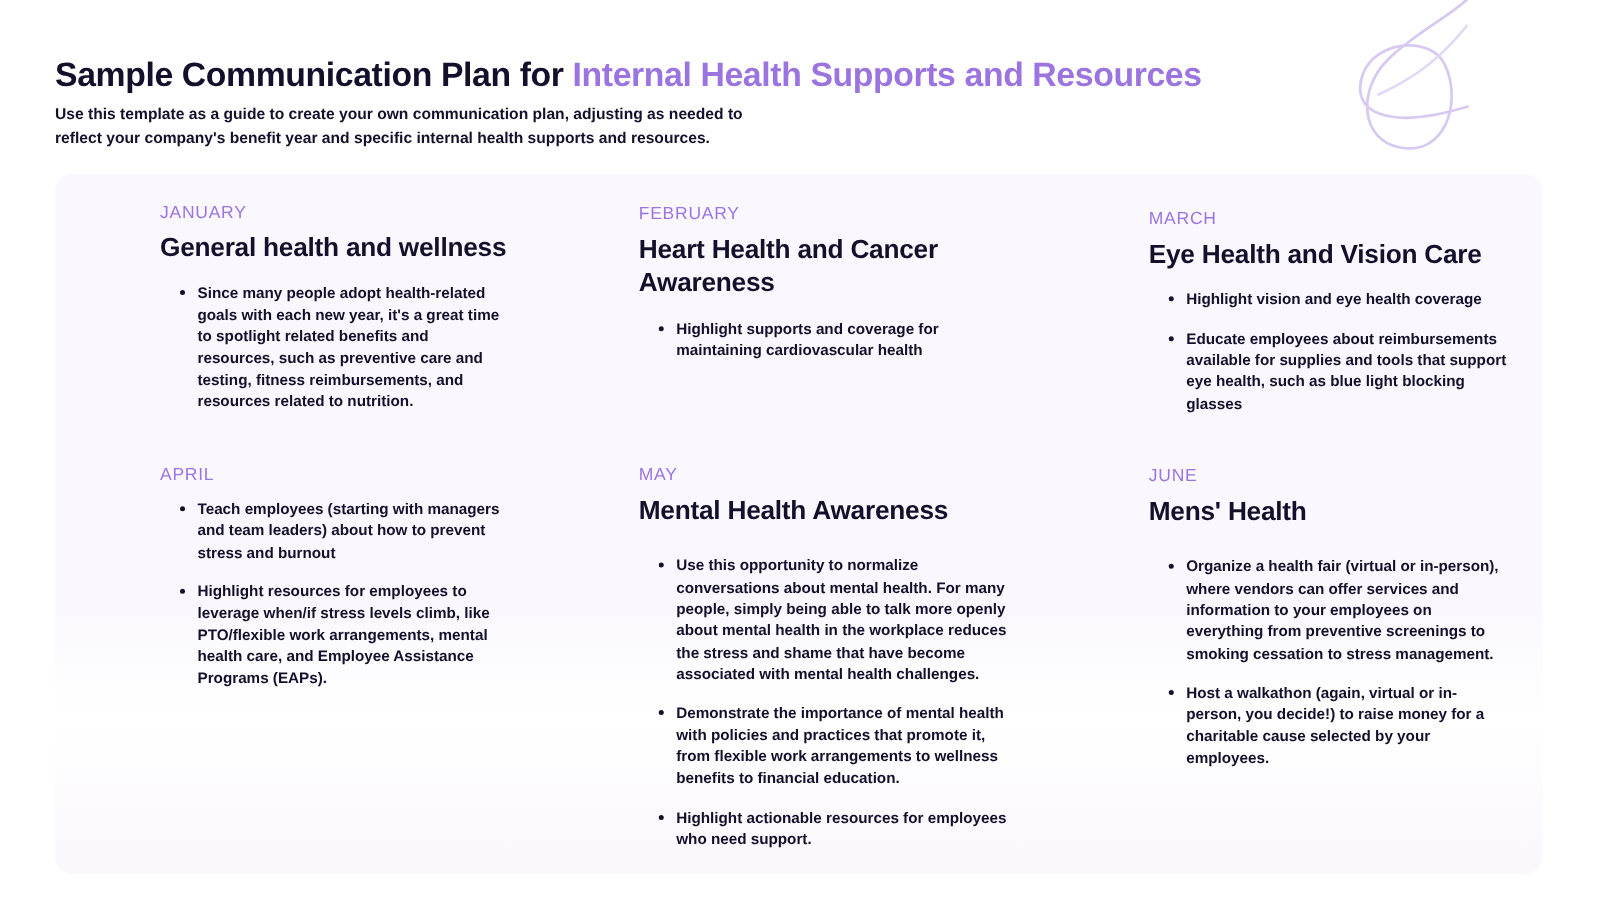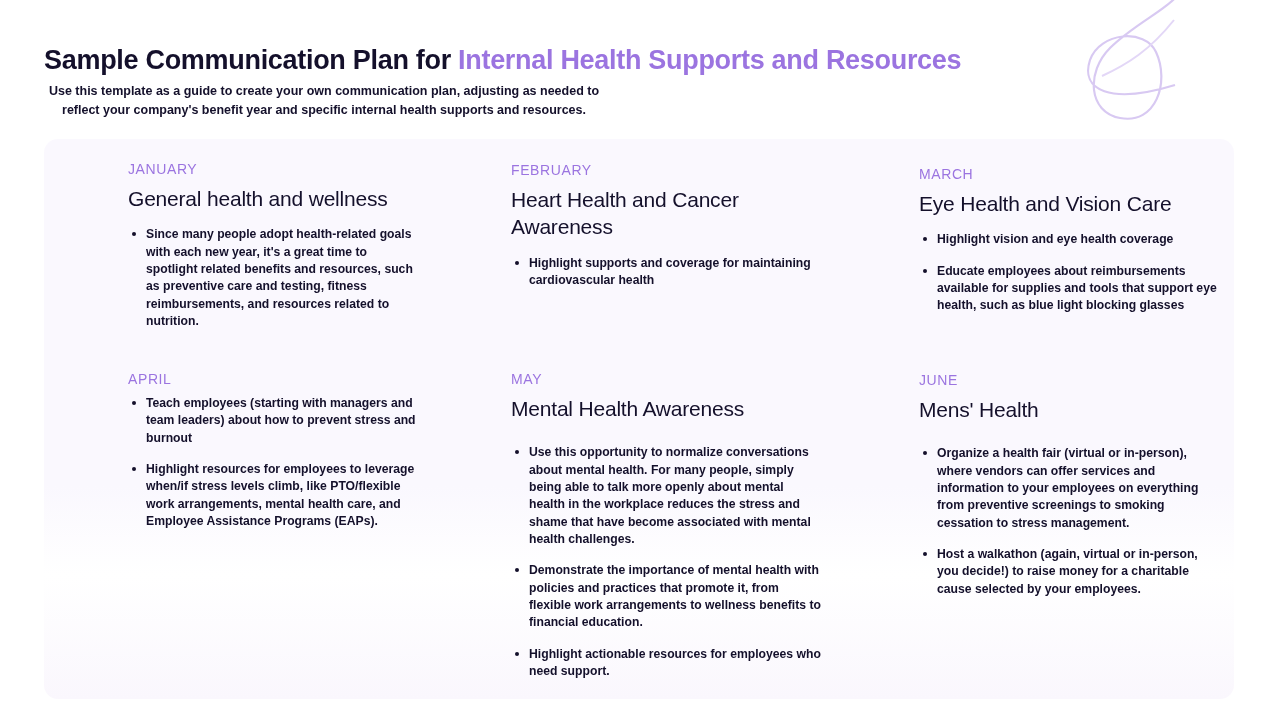--- a/index.html
+++ b/index.html
@@ -49,21 +49,20 @@
   .title .accent {
     color: #9b74e0;
   }
   .subtitle {
     font-size: 12.5px;
     font-weight: bold;
     line-height: 1.45;
     color: #14102b;
     margin: 0;
     max-width: 560px;
-    text-align: center;
   }
 
   .panel {
     position: absolute;
     left: 44px;
     top: 139px;
     width: 1190px;
     height: 560px;
     background: linear-gradient(to bottom, #faf8fe 0%, #faf8fe 62%, #ffffff 78%, #faf7fd 100%);
     border-radius: 14px;
@@ -76,28 +75,28 @@
 
   .month {
     font-size: 14px;
     letter-spacing: 0.6px;
     color: #9b74e0;
     font-weight: normal;
     margin: 0 0 8px 0;
   }
   .card-title {
     font-size: 21px;
-    font-weight: normal;
+    font-weight: bold;
     line-height: 1.3;
     color: #14102b;
     margin: 0 0 16px 0;
     letter-spacing: -0.2px;
   }
   ul.bullets {
-    margin: 0;
+    margin: 12px;
     padding: 0 0 0 16px;
     list-style: none;
   }
   ul.bullets li {
     position: relative;
     font-size: 12.2px;
     line-height: 1.42;
     color: #14102b;
     font-weight: bold;
     margin-bottom: 14px;

